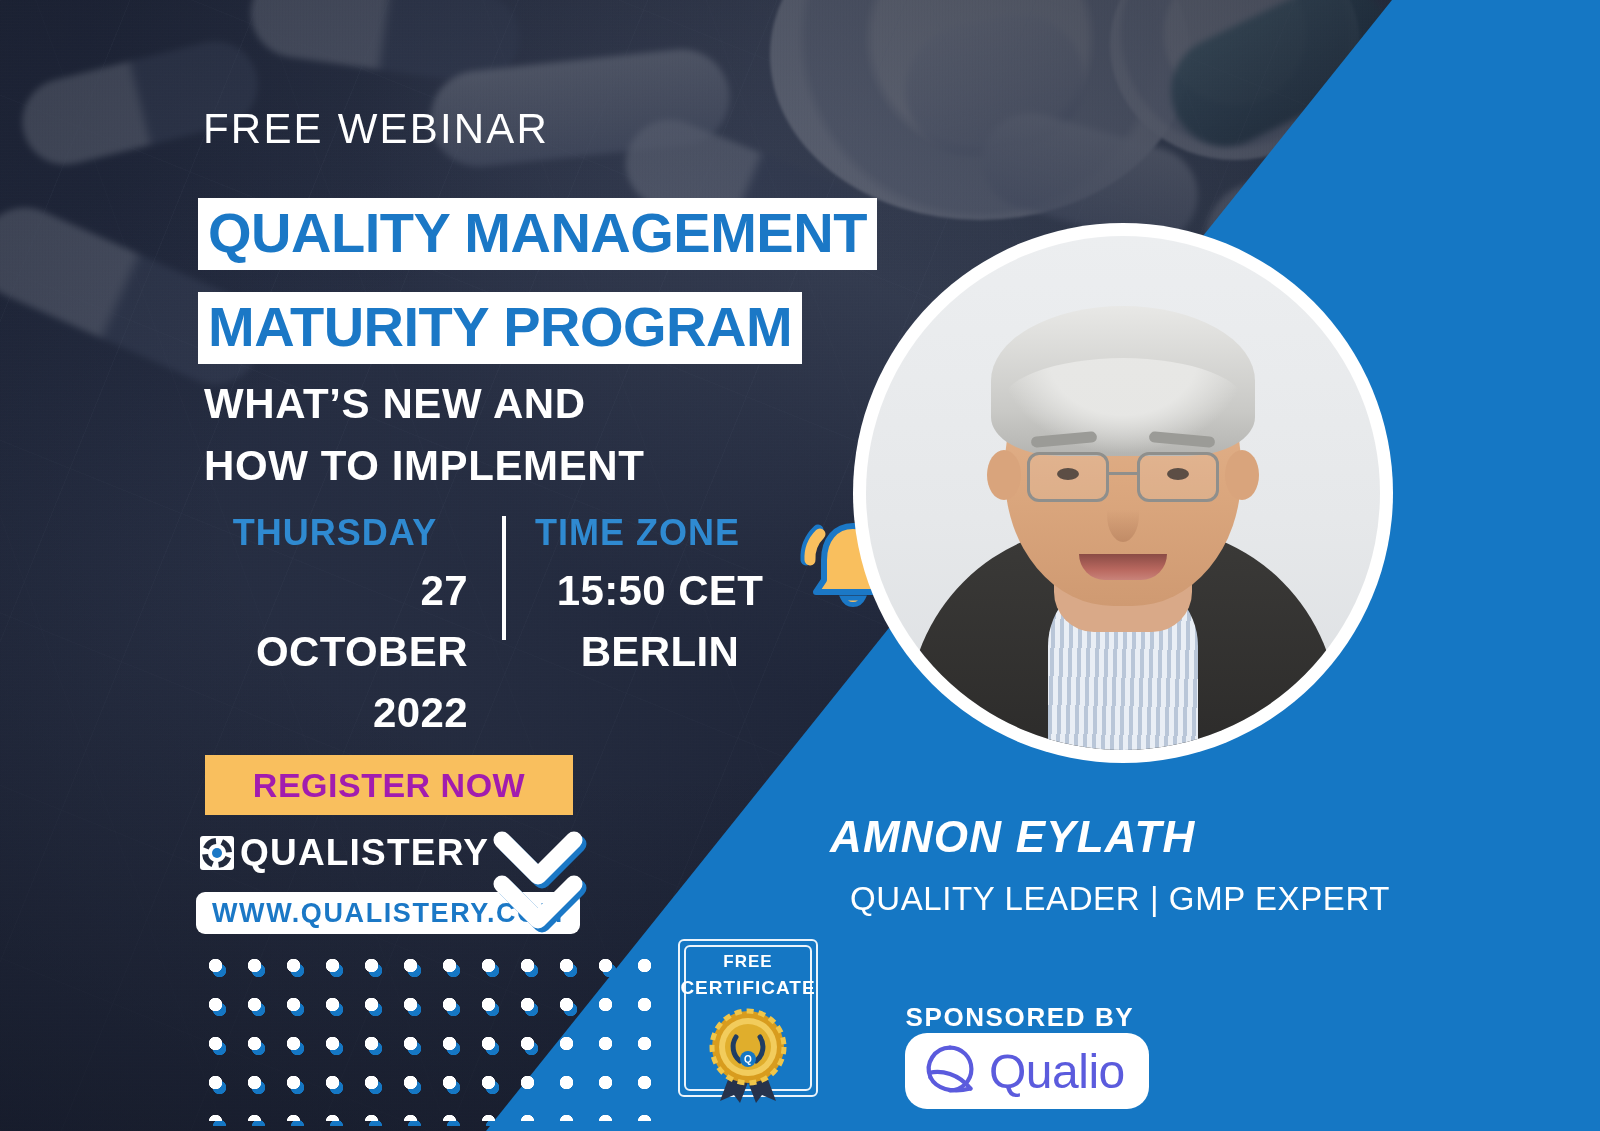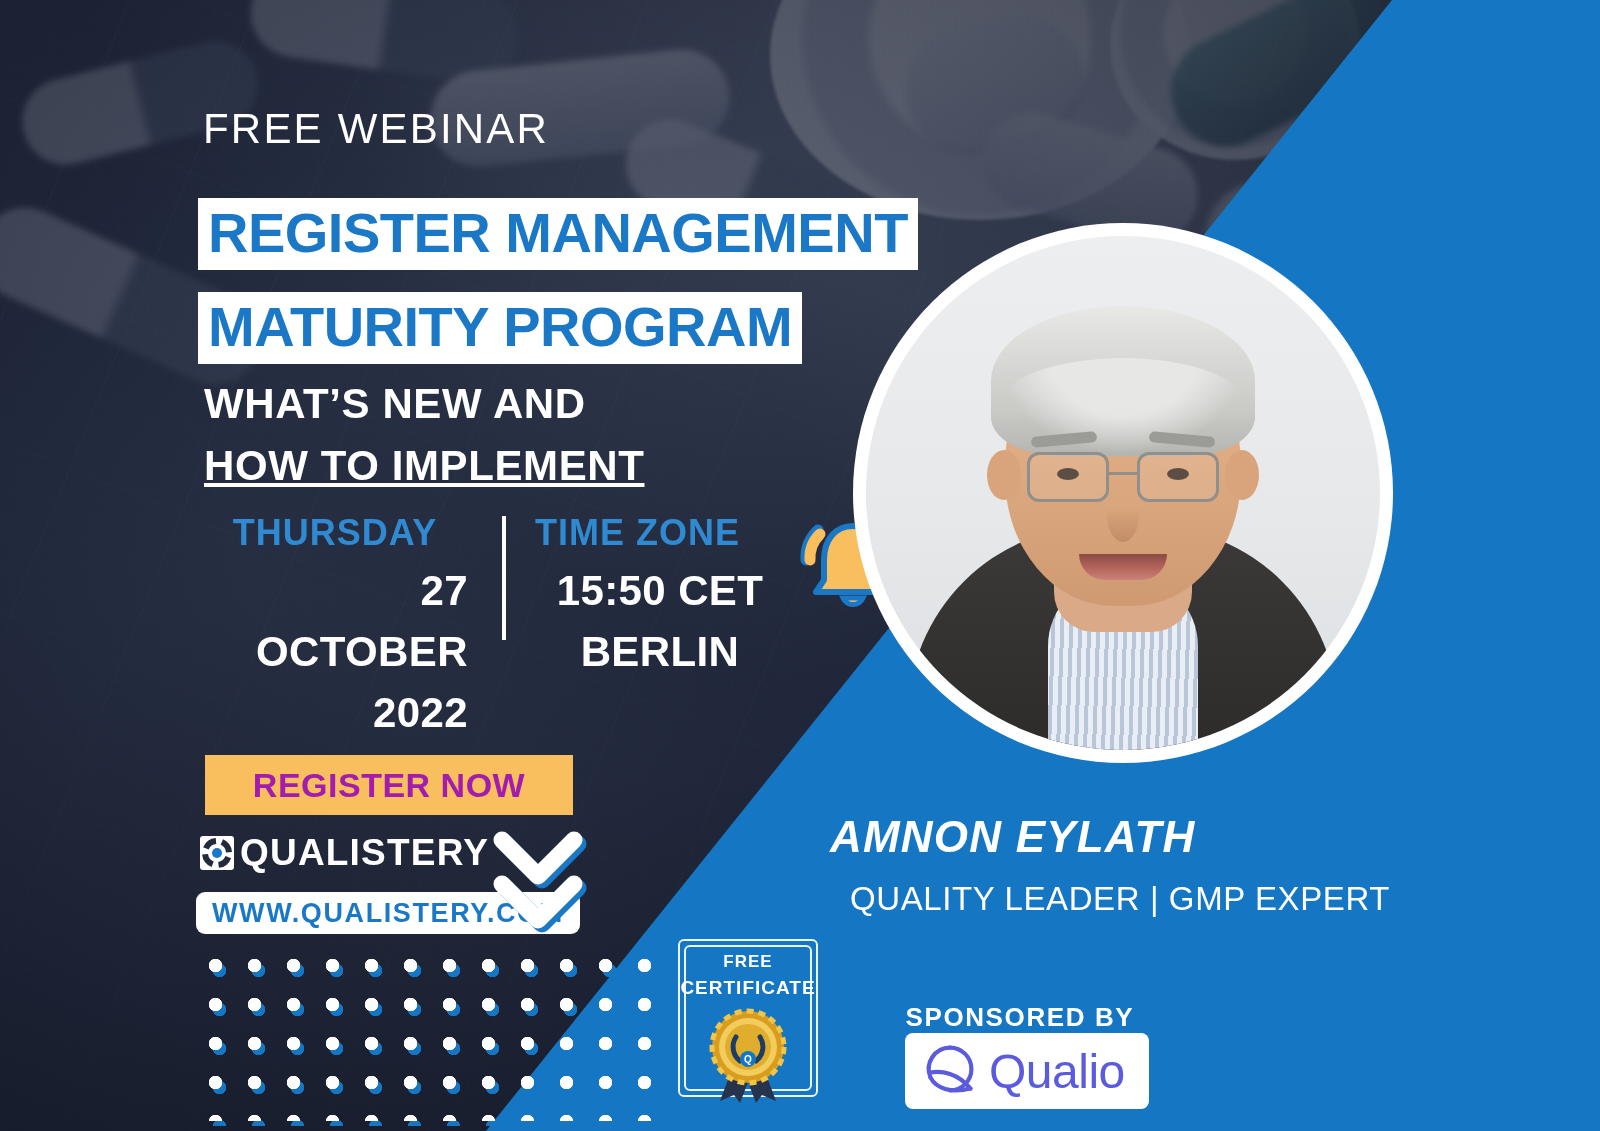--- a/index.html
+++ b/index.html
@@ -99,21 +99,21 @@
   }
   #t1 { top:198px; }
   #t2 { top:292px; }
 
   .subtitle {
     position:absolute; left:204px;
     color:#ffffff; font-size:42px; font-weight:bold; letter-spacing:.6px;
     line-height:1.38; white-space:nowrap;
   }
   #sub1 { top:375px; }
-  #sub2 { top:437px;text-decoration:underline; }
+  #sub2 { top:437px; }
 
   
   .datetime { position:absolute; left:200px; top:512px; width:600px; height:170px; }
   .dt-col { position:absolute; top:0; }
   .dt-left  { left:0;   width:270px; text-align:center; }
   .dt-right { left:335px; width:250px; text-align:left; }
   .dt-head {
     color:#2f8ad1; font-size:36px; font-weight:bold; letter-spacing:1px; line-height:1.15;
   }
   .dt-body {
@@ -260,21 +260,21 @@
 
   .sponsor-row {
     position:absolute; left:905px; top:1002px;
     display:flex; align-items:center;flex-direction:column;
   }
   .sponsor-label {
     color:#ffffff; font-size:26px; font-weight:bold; letter-spacing:1.6px;
     margin-right:14px;
   }
   .sponsor-logo {
-    background:#ffffff; border-radius:8px;
+    background:#ffffff; border-radius:22px;
     height:76px; padding:0 24px 0 18px;
     display:flex; align-items:center; gap:12px;
   }
   .sponsor-word {
     color:#5b5bdd; font-size:48px; font-weight:400; letter-spacing:-.5px;
   }
 </style>
 </head>
 <body>
 
@@ -304,21 +304,21 @@
   </div>
 
   <div class="blue-panel"></div>
 
   <div class="dot-grid shadow"></div>
   <div class="dot-grid"></div>
 
   <div class="free-webinar">FREE WEBINAR</div>
 
   <div class="title-block" id="t1">
-    <span class="title-hl">REGISTER MANAGEMENT</span>
+    <span class="title-hl">QUALITY MANAGEMENT</span>
   </div>
   <div class="title-block" id="t2">
     <span class="title-hl">MATURITY PROGRAM</span>
   </div>
 
   <div class="subtitle" id="sub1">WHAT’S NEW AND</div>
   <div class="subtitle" id="sub2">HOW TO IMPLEMENT</div>
 
   <div class="datetime">
     <div class="dt-col dt-left">

